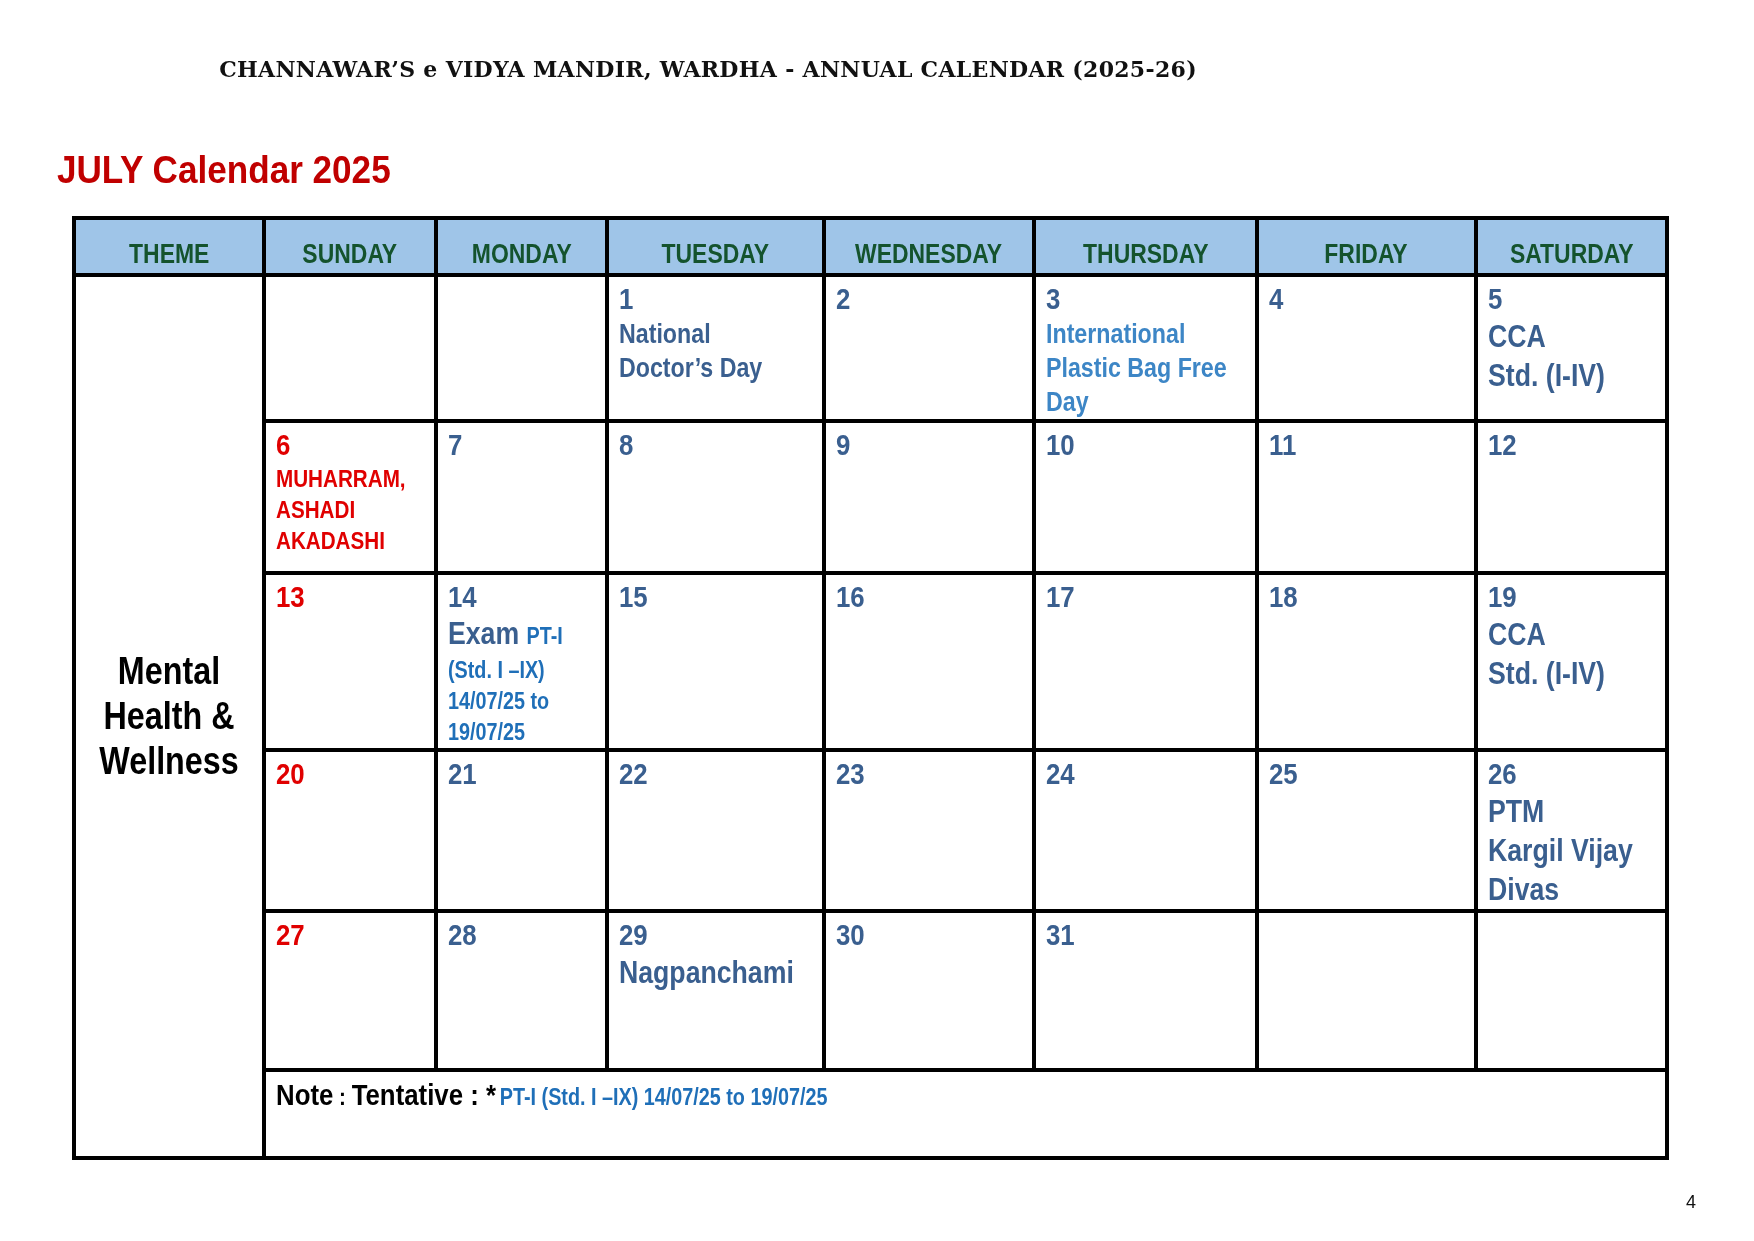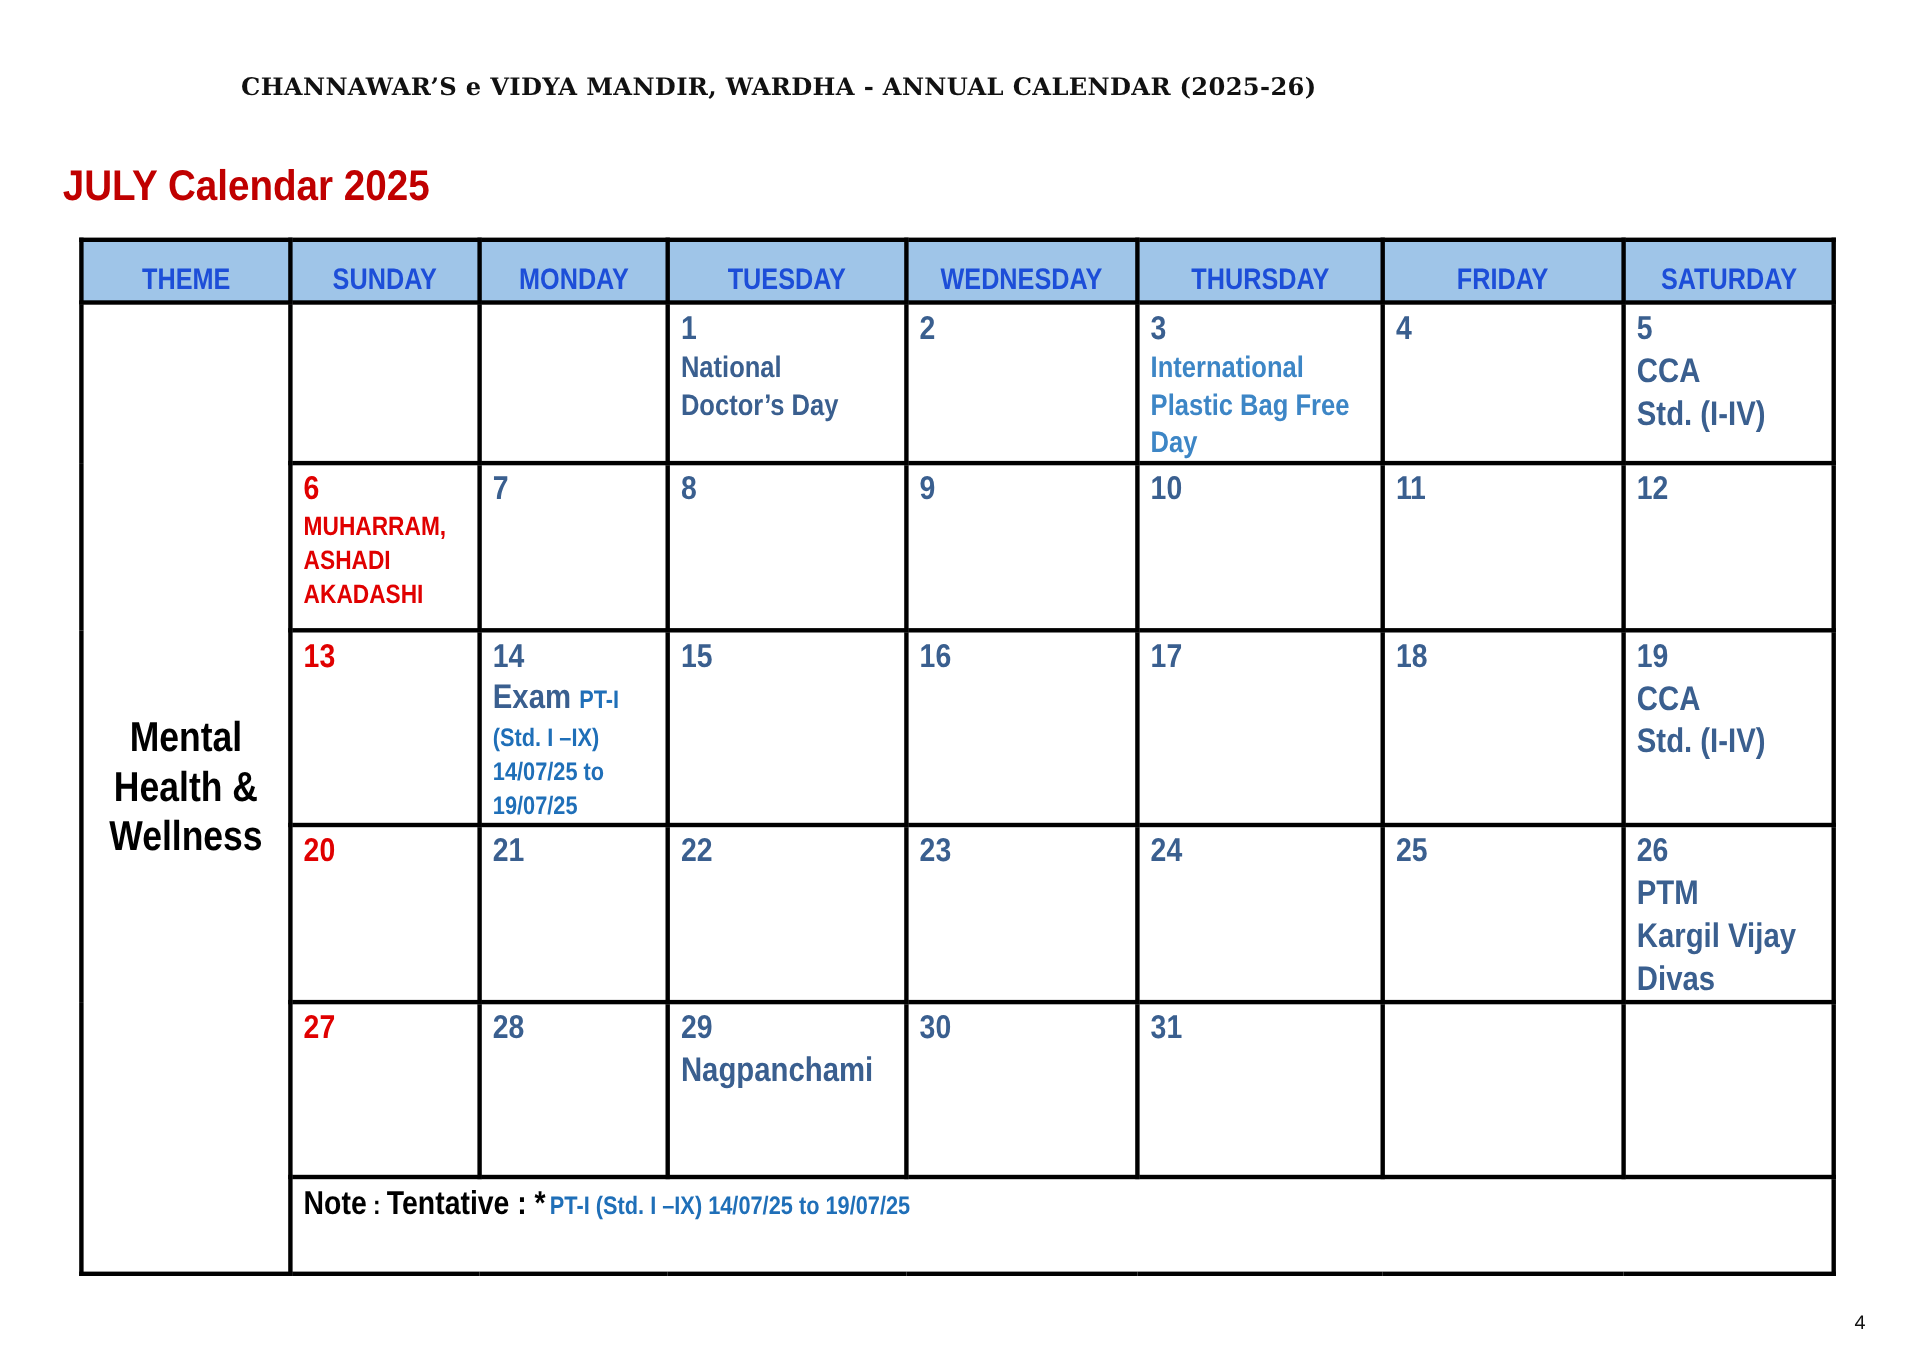--- a/index.html
+++ b/index.html
@@ -1,29 +1,29 @@
 <!DOCTYPE html>
 <html><head>
 <meta charset="utf-8">
 <style>
   html, body { margin:0; padding:0; background:#ffffff; }
   body { width:1754px; height:1241px; position:relative; overflow:hidden;
          font-family:"Liberation Sans", sans-serif; }
-  .doc-title { position:absolute; left:0; width:1416px; top:66px; text-align:center;
+  .doc-title { position:absolute; left:0; width:1416px; top:56px; text-align:center;
                font-family:"DejaVu Serif", serif; font-weight:bold; font-size:22px;
                color:#111; letter-spacing:0.3px; }
   .month-title { position:absolute; left:57px; top:148px; font-weight:bold;
                  font-size:39px; color:#c00000; transform:scaleX(0.9); transform-origin:left; }
   .page-num { position:absolute; left:1686px; top:1192px; font-size:18px; color:#111; }
 
   table.cal { position:absolute; left:72px; top:216px; border-collapse:collapse;
               table-layout:fixed; width:1593px; }
   table.cal td, table.cal th { border:4px solid #000; vertical-align:top; padding:0; }
   table.cal th { background:#9fc5e8; height:50px; vertical-align:bottom; padding-bottom:3px;
-                 font-weight:bold; font-size:27px; color:#1d4ed8; text-align:center; }
+                 font-weight:bold; font-size:27px; color:#14532d; text-align:center; }
   th .hd { display:inline-block; transform:scaleX(0.85); }
   .theme-cell { vertical-align:middle !important; text-align:center; }
   .theme-text { font-weight:bold; font-size:38px; line-height:45px; color:#000;
                 display:inline-block; transform:scaleX(0.85); }
   .day { padding:4px 8px 0 10px; font-weight:bold; transform-origin:left top; }
   .num { font-size:30px; line-height:36px; color:#3a5f8f; display:block; }
   .num.red { color:#e00000; }
   .ev { font-size:27px; line-height:34px; color:#3a5f8f; display:block; }
   .ev.lt { color:#3d86c6; }
   .ev.red { color:#e00000; font-size:24px; line-height:31px; }

